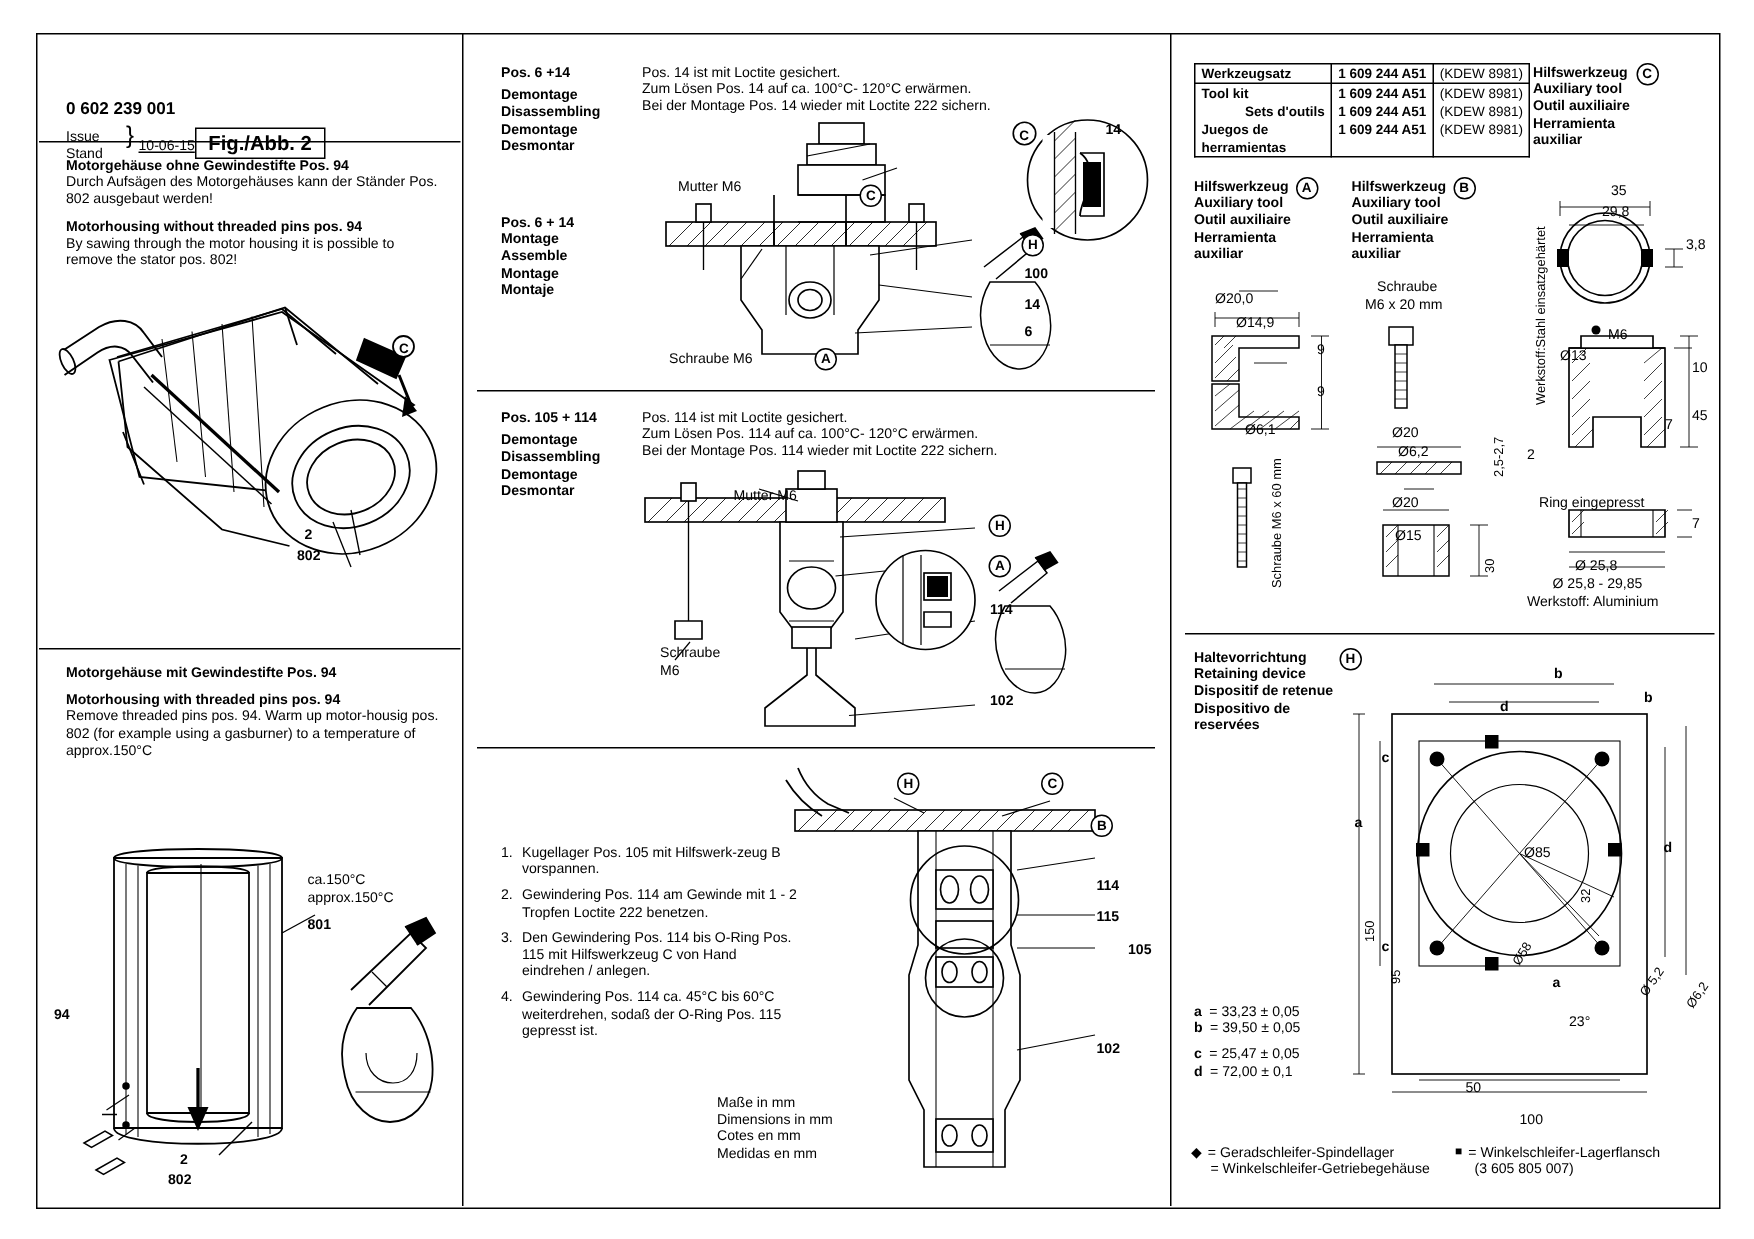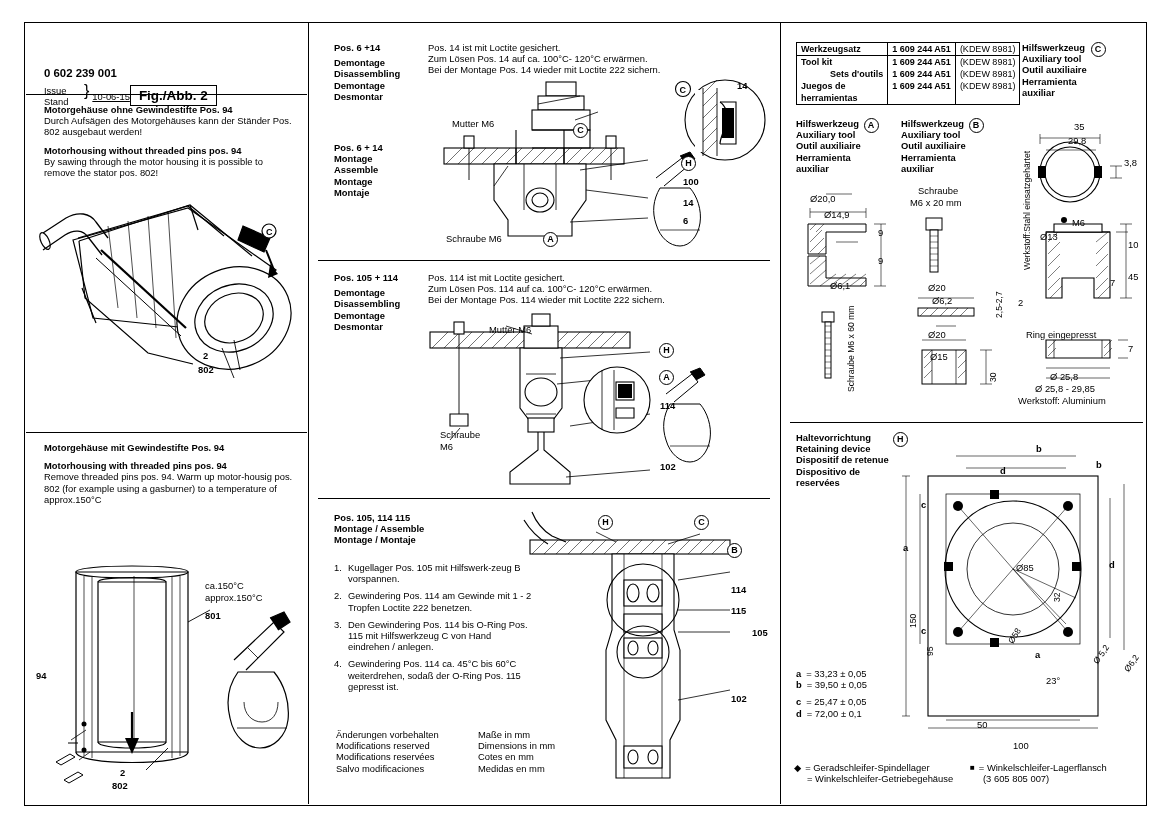--- a/index.html
+++ b/index.html
@@ -316,25 +316,20 @@
   <div class="lbl" style="left:489px;top:324px;">Mutter M6</div>
   <div class="lbl" style="left:440px;top:429px;">Schraube</div>
   <div class="lbl" style="left:440px;top:441px;">M6</div>
   <div class="circle-lbl" style="left:659px;top:343px;">H</div>
   <div class="circle-lbl" style="left:659px;top:370px;">A</div>
   <div class="lblb" style="left:660px;top:400px;">114</div>
   <div class="lblb" style="left:660px;top:461px;">102</div>
 
   <div class="hline" style="left:318px;top:498px;width:452px;"></div>
 
-  <div class="col" style="left:334px;top:512px;width:180px;">
-    <div class="t9 b">Pos. 105, 114  115</div>
-    <div class="t9 b">Montage / Assemble</div>
-    <div class="t9 b">Montage / Montaje</div>
-  </div>
 
   <div class="col" style="left:334px;top:562px;width:200px;">
     <div class="t9 listnum" style="margin-bottom:6px;">
       <span class="n">1.</span>
       <span>Kugellager Pos. 105 mit Hilfswerk-zeug  B  vorspannen.</span>
     </div>
     <div class="t9 listnum" style="margin-bottom:6px;">
       <span class="n">2.</span>
       <span>Gewindering Pos. 114 am Gewinde mit 1 - 2 Tropfen Loctite 222 benetzen.</span>
     </div>
@@ -387,26 +382,20 @@
     </svg>
   </div>
   <div class="circle-lbl" style="left:598px;top:515px;">H</div>
   <div class="circle-lbl" style="left:694px;top:515px;">C</div>
   <div class="circle-lbl" style="left:727px;top:543px;">B</div>
   <div class="lblb" style="left:731px;top:584px;">114</div>
   <div class="lblb" style="left:731px;top:605px;">115</div>
   <div class="lblb" style="left:731px;top:627px;margin-left:21px;">105</div>
   <div class="lblb" style="left:731px;top:693px;">102</div>
 
-  <div class="col" style="left:336px;top:729px;width:220px;">
-    <div class="t9">Änderungen vorbehalten</div>
-    <div class="t9">Modifications reserved</div>
-    <div class="t9">Modifications reservées</div>
-    <div class="t9">Salvo modificaciones</div>
-  </div>
   <div class="col" style="left:478px;top:729px;width:160px;">
     <div class="t9">Maße in mm</div>
     <div class="t9">Dimensions in mm</div>
     <div class="t9">Cotes en mm</div>
     <div class="t9">Medidas en mm</div>
   </div>
 
   <div class="col" style="left:796px;top:42px;">
     <table class="tbl">
       <tbody>

